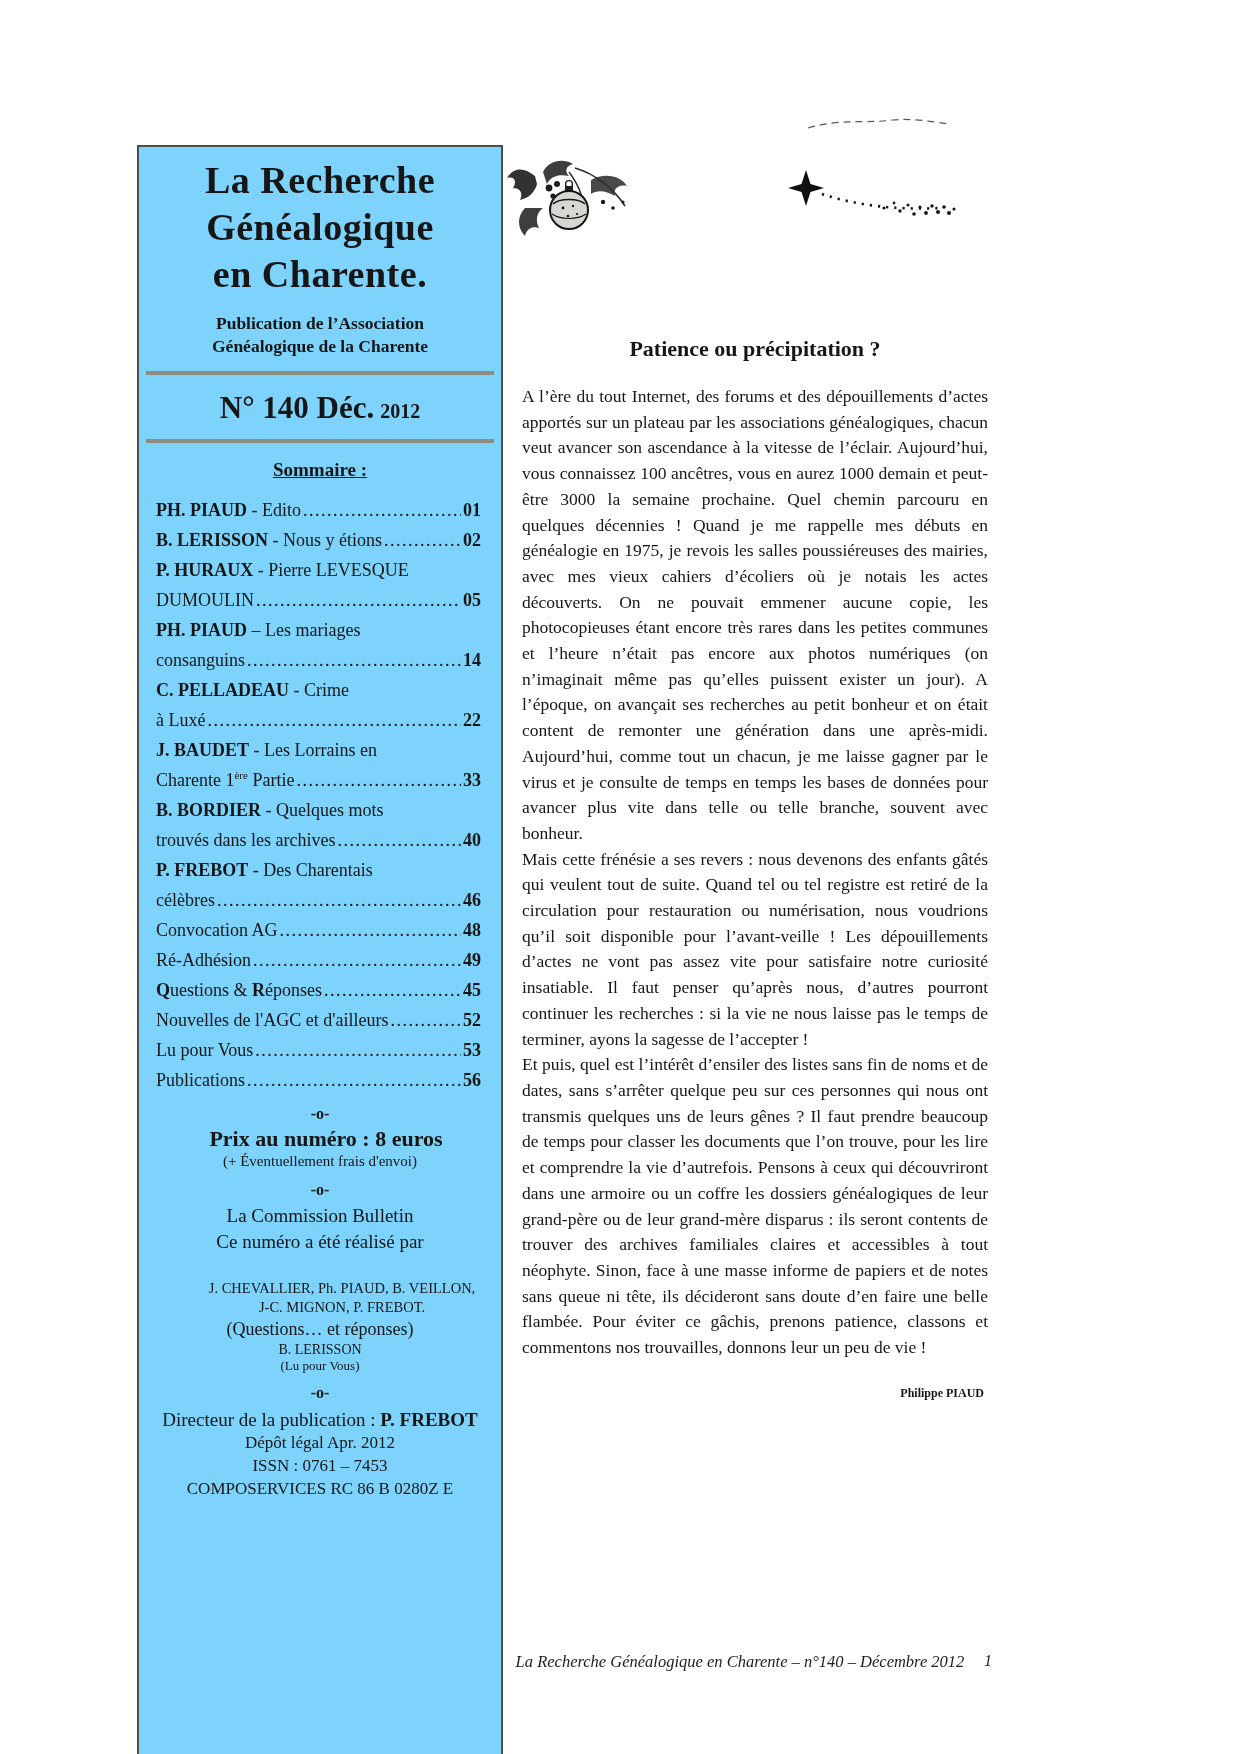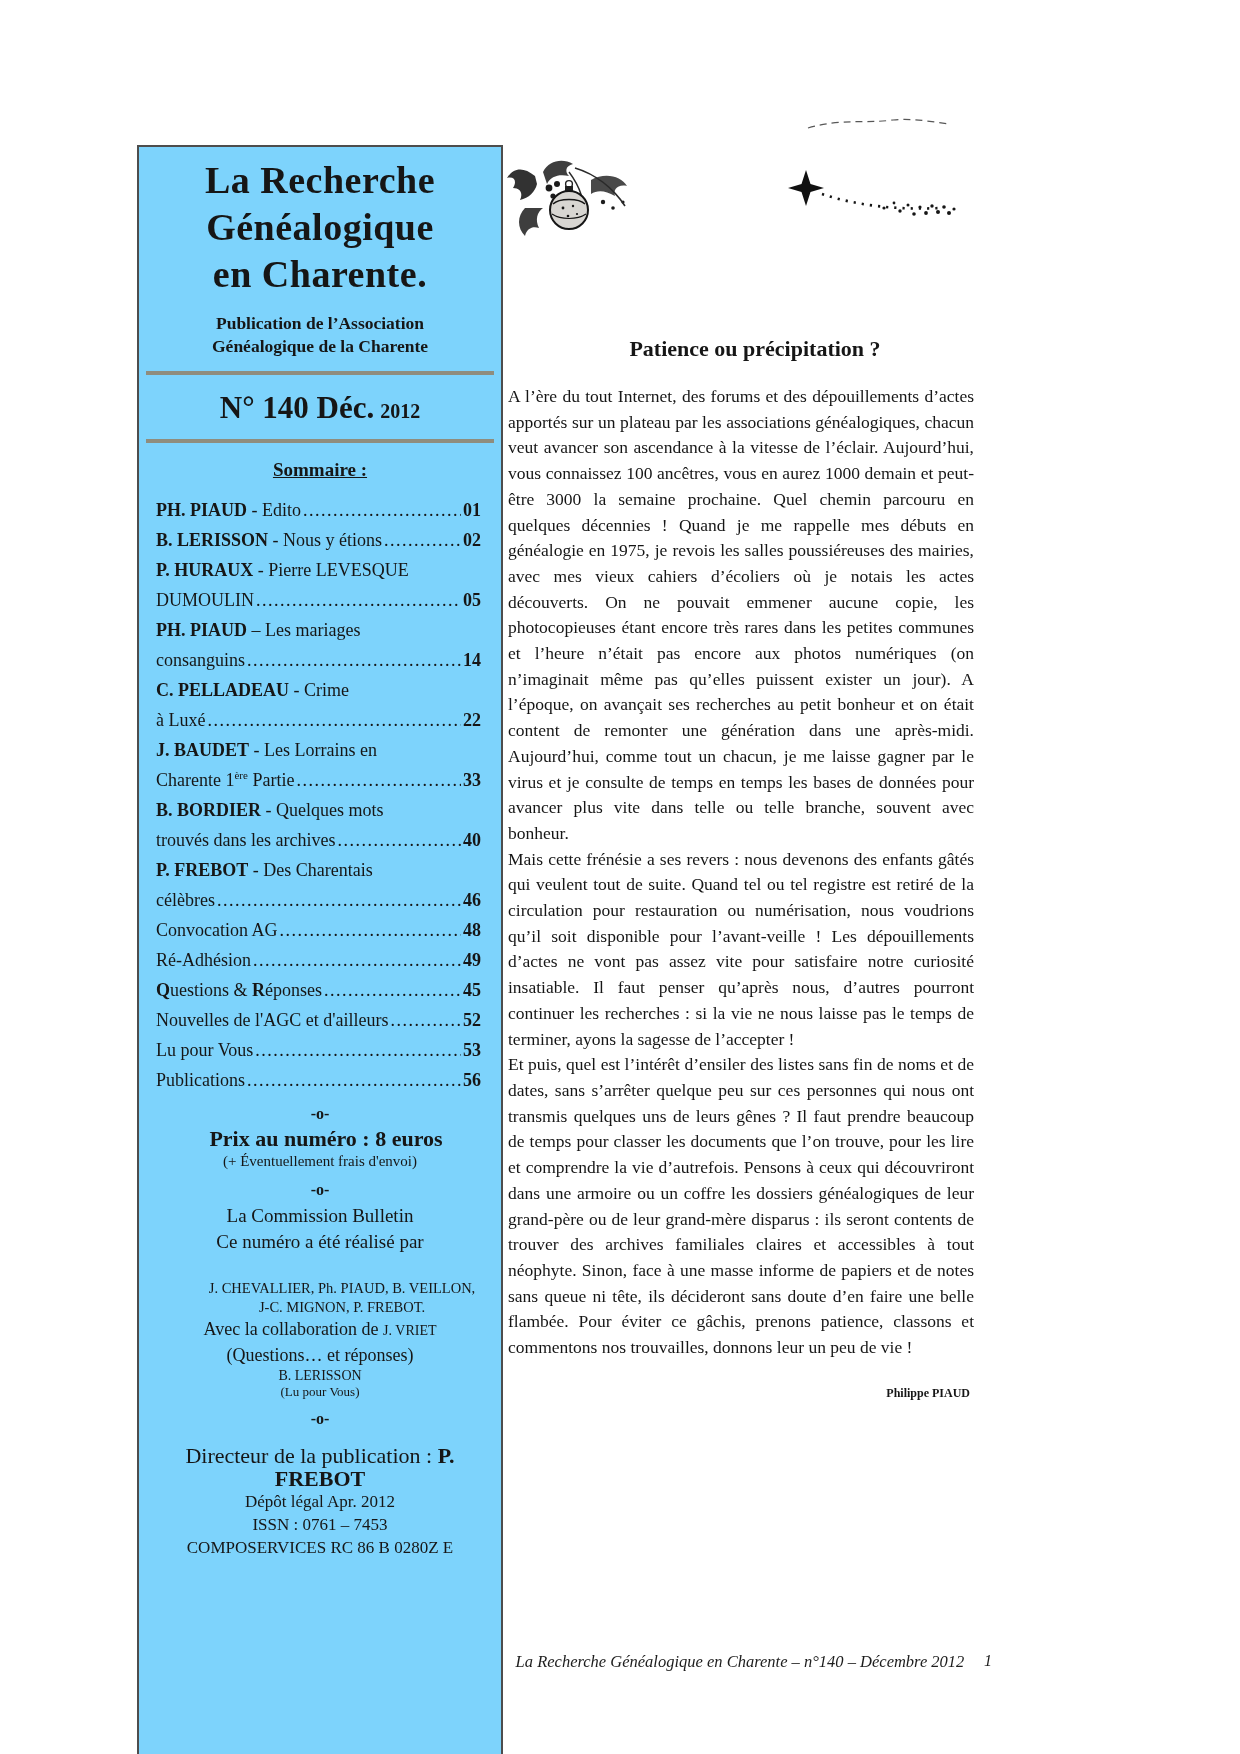--- a/index.html
+++ b/index.html
@@ -33,32 +33,32 @@
   .sep{margin-top:10px;font-size:16px;font-weight:bold;line-height:18px;}
   .price{margin-top:3px;font-size:22px;font-weight:bold;line-height:26px;padding-left:12px;}
   .price-note{font-size:15px;line-height:19px;}
   .madeby{margin-top:4px;font-size:19px;line-height:26px;}
   .committee{margin-top:24px;font-size:14.5px;line-height:19px;margin-left:44px;}
   .collab{font-size:18px;line-height:25px;}
   .collab .small-name{font-size:14px;}
   .collab-note{font-size:18px;line-height:24px;}
   .collab2{font-size:14px;line-height:17px;}
   .collab2-note{font-size:13px;line-height:16px;}
-  .director{margin-top:16px;font-size:22px;line-height:23px;}
+  .director{margin-top:6px;font-size:19px;line-height:23px;}
   .director .b{font-weight:bold;}
   .legal{font-size:17px;line-height:23px;}
   
   .deco-holly{position:absolute;left:505px;top:158px;}
   .deco-comet{position:absolute;left:788px;top:110px;}
   .article-title{
     position:absolute;left:522px;top:336px;width:466px;
     text-align:center;font-size:22px;font-weight:bold;
   }
   .article{
-    position:absolute;left:508px;top:384px;width:466px;
+    position:absolute;left:522px;top:384px;width:466px;
     font-size:17.5px;line-height:25.7px;text-align:justify;
   }
   .article p{margin:0;}
   .signature{margin-top:20px;text-align:right;font-weight:bold;font-size:12px;padding-right:4px;}
   
   .footer{
     position:absolute;left:450px;top:1652px;width:580px;
     text-align:center;font-style:italic;font-size:16.5px;color:#1d1d1d;
   }
   .folio{
@@ -182,23 +182,20 @@
     <div class="price-note">(+ Éventuellement frais d'envoi)</div>
     <div class="sep">-o-</div>
     <div class="madeby">
         <div>La Commission Bulletin</div>
         <div>Ce numéro a été réalisé par</div>
       </div>
     <div class="committee">
         <div>J. CHEVALLIER, Ph. PIAUD, B. VEILLON,</div>
         <div>J-C. MIGNON, P. FREBOT.</div>
       </div>
-    <div class="collab">
-      <span>Avec la collaboration de </span><span class="small-name">J. VRIET</span>
-    </div>
     <div class="collab-note">(Questions… et réponses)</div>
     <div class="collab2">B. LERISSON</div>
     <div class="collab2-note">(Lu pour Vous)</div>
     <div class="sep">-o-</div>
     <div class="director">
       <span>Directeur de la publication : </span><span class="b">P. FREBOT</span>
     </div>
     <div class="legal">
         <div>Dépôt légal Apr. 2012</div>
         <div>ISSN : 0761 – 7453</div>

